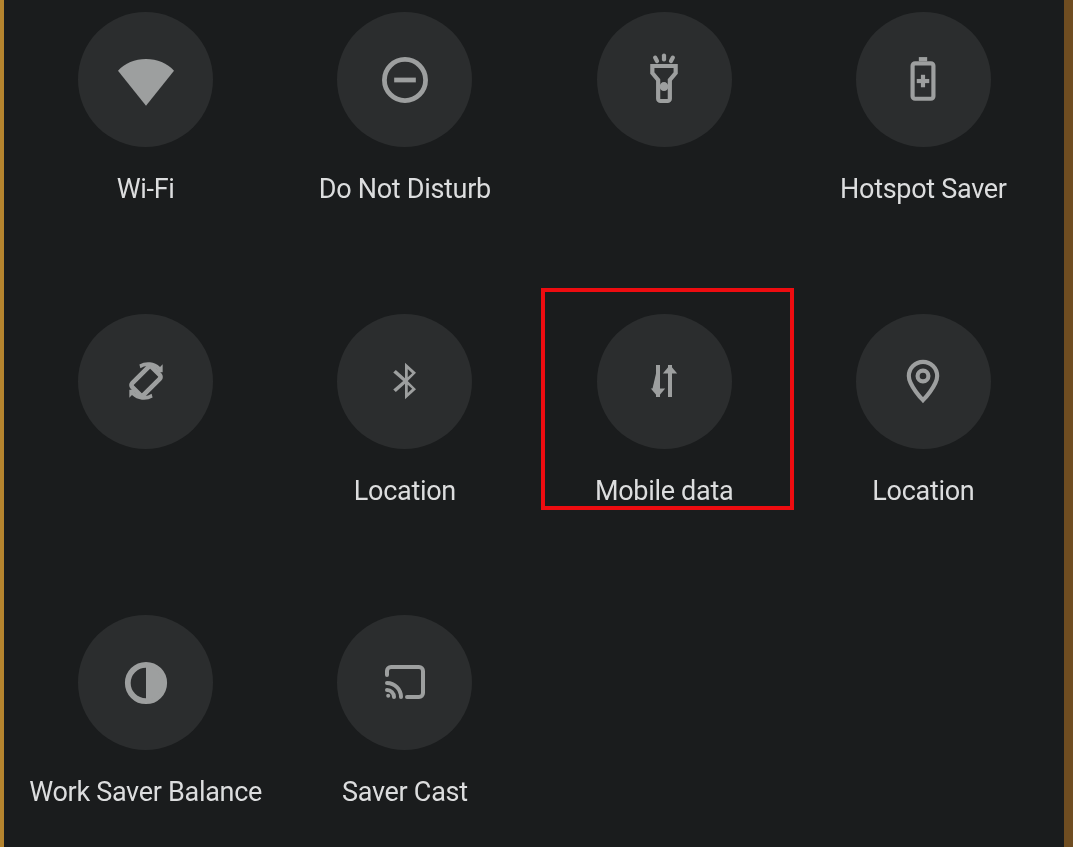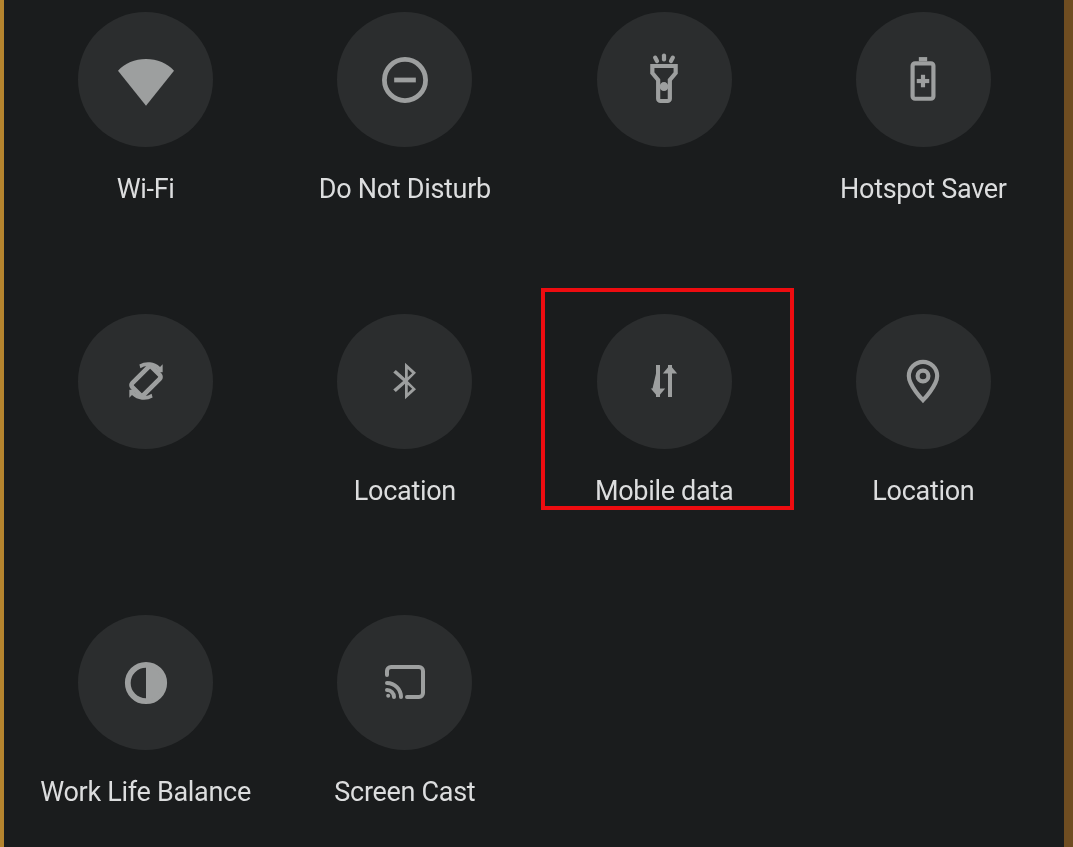--- a/index.html
+++ b/index.html
@@ -198,32 +198,32 @@
         <svg width="46" height="46" viewBox="0 0 24 24" fill="#9d9f9f">
           <circle cx="12" cy="12" r="10" fill="none" stroke="#9d9f9f" stroke-width="0"></circle>
           <path d="M12 2 a10 10 0 0 1 0 20 a10 10 0 0 1 0 -20 z M12 4 a8 8 0 0 0 0 16 z"></path>
           <path d="M12 2 a10 10 0 0 1 0 20 v-20z"></path>
           <path d="M12 2 a10 10 0 0 0 0 20 a10 10 0 0 0 0 -20 z" fill="none" stroke="#9d9f9f" stroke-width="2"></path>
           <path d="M12 3.5 a8.5 8.5 0 0 1 0 17 z" fill="#9d9f9f"></path>
           <path d="M8 9 l3 3 l-3 3" fill="none" stroke="#2b2d2e" stroke-width="0"></path>
         </svg>
       </span>
     </div>
-    <div class="label">Work Life Balance</div>
+    <div class="label">Work Saver Balance</div>
   </div>
 
   <div class="tile">
     <div class="circle">
       <span class="icon">
         <svg width="56" height="48" viewBox="0 0 24 24" fill="none" stroke="#9d9f9f" stroke-width="2" stroke-linecap="round">
           <path d="M3 8 v-2 a2 2 0 0 1 2 -2 h14 a2 2 0 0 1 2 2 v11 a2 2 0 0 1 -2 2 h-6"></path>
           <path d="M3 12 a7 7 0 0 1 7 7"></path>
           <path d="M3 15.5 a3.5 3.5 0 0 1 3.5 3.5"></path>
           <circle cx="3.6" cy="18.4" r="1" fill="#9d9f9f" stroke="none"></circle>
         </svg>
       </span>
     </div>
-    <div class="label">Screen Cast</div>
+    <div class="label">Saver Cast</div>
   </div>
 
 </div>
 
 <div class="highlight-box"></div>
 
 </body></html>

